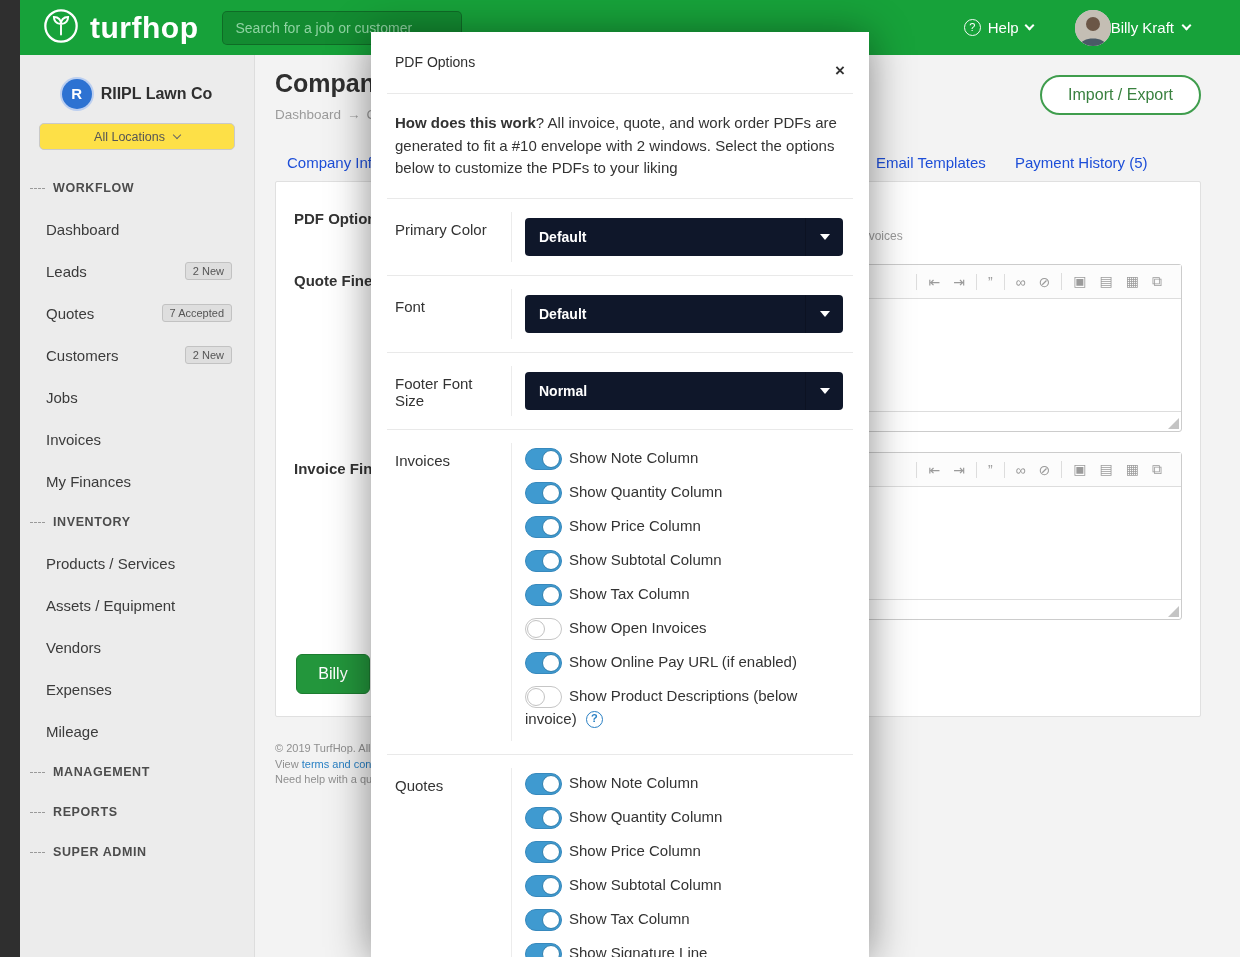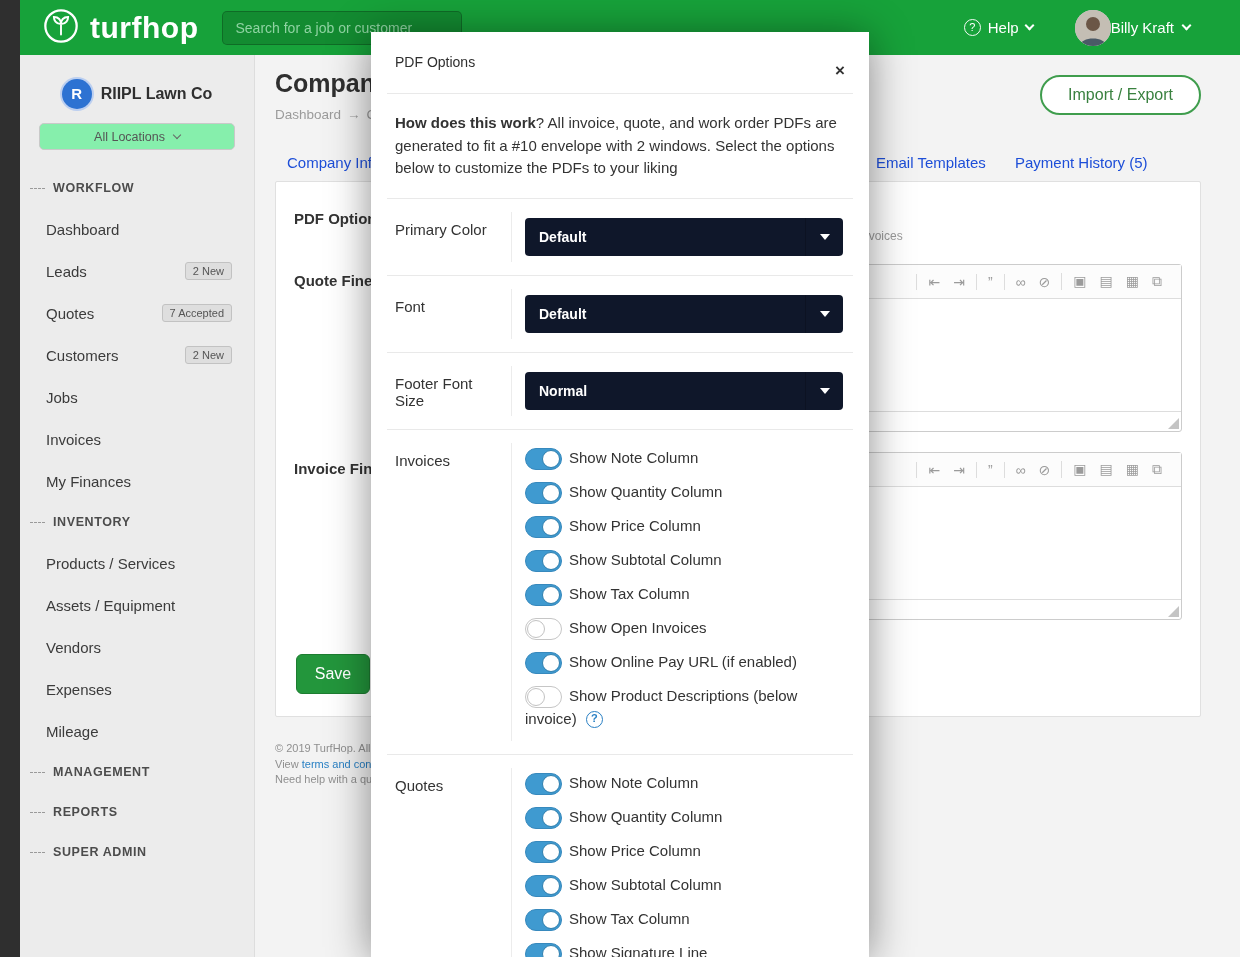--- a/index.html
+++ b/index.html
@@ -29,21 +29,21 @@
 
   
   .sidebar { position:absolute; left:20px; top:55px; width:235px; bottom:0;
              background:#ececec; border-right:1px solid #ddd; z-index:4; }
   .company { display:flex; align-items:center; justify-content:center; gap:9px; padding-top:24px; }
   .company-badge { width:30px; height:30px; border-radius:50%; background:#2d72d2; color:#fff;
                    font-weight:bold; font-size:15px; text-align:center; line-height:30px;
                    box-shadow:0 0 0 2px #bccff0; }
   .company-name { font-size:16px; font-weight:bold; color:#2f2f2f; }
   .locations { margin:14px auto 0; width:196px; height:27px; border:1px solid #c9c9c9;
-               background:#86efac; border-radius:5px; color:#555; font-size:12.5px;
+               background:#fde047; border-radius:5px; color:#555; font-size:12.5px;
                display:flex; align-items:center; justify-content:center; gap:9px; cursor:pointer; }
   .locations .chev { width:6px; height:6px; border-width:1.5px; border-color:#666; }
   .nav { margin-top:18px; }
   .nav-section { height:40px; display:flex; align-items:center; gap:8px; padding-left:10px;
                  color:#4c4c4c; font-size:12.5px; font-weight:bold; letter-spacing:.6px; }
   .dash { width:15px; border-top:1px dashed #9a9a9a; display:inline-block; }
   .nav-item { height:42px; display:flex; align-items:center; padding:0 22px 0 26px;
               font-size:15px; color:#3b3b3b; cursor:pointer; }
   .badge { margin-left:auto; background:#dedede; border:1px solid #c2c2c2; border-radius:3px;
            font-size:11px; color:#555; padding:2px 7px; white-space:nowrap; }
@@ -283,21 +283,21 @@
             <span class="ticon">▦</span>
             <span class="ticon">⧉</span>
           </span>
         </div>
         <div class="ebody"></div>
         <div class="estatus">
           <span class="resize"></span>
         </div>
       </div>
 
-      <button class="save-btn">Save</button>
+      <button class="save-btn">Billy</button>
     </div>
 
     <div class="footer">
       <div>© 2019 TurfHop. All Ri</div>
       <div>
         <span>View</span>
         <a>terms and cond</a>
       </div>
       <div>Need help with a quest</div>
     </div>

